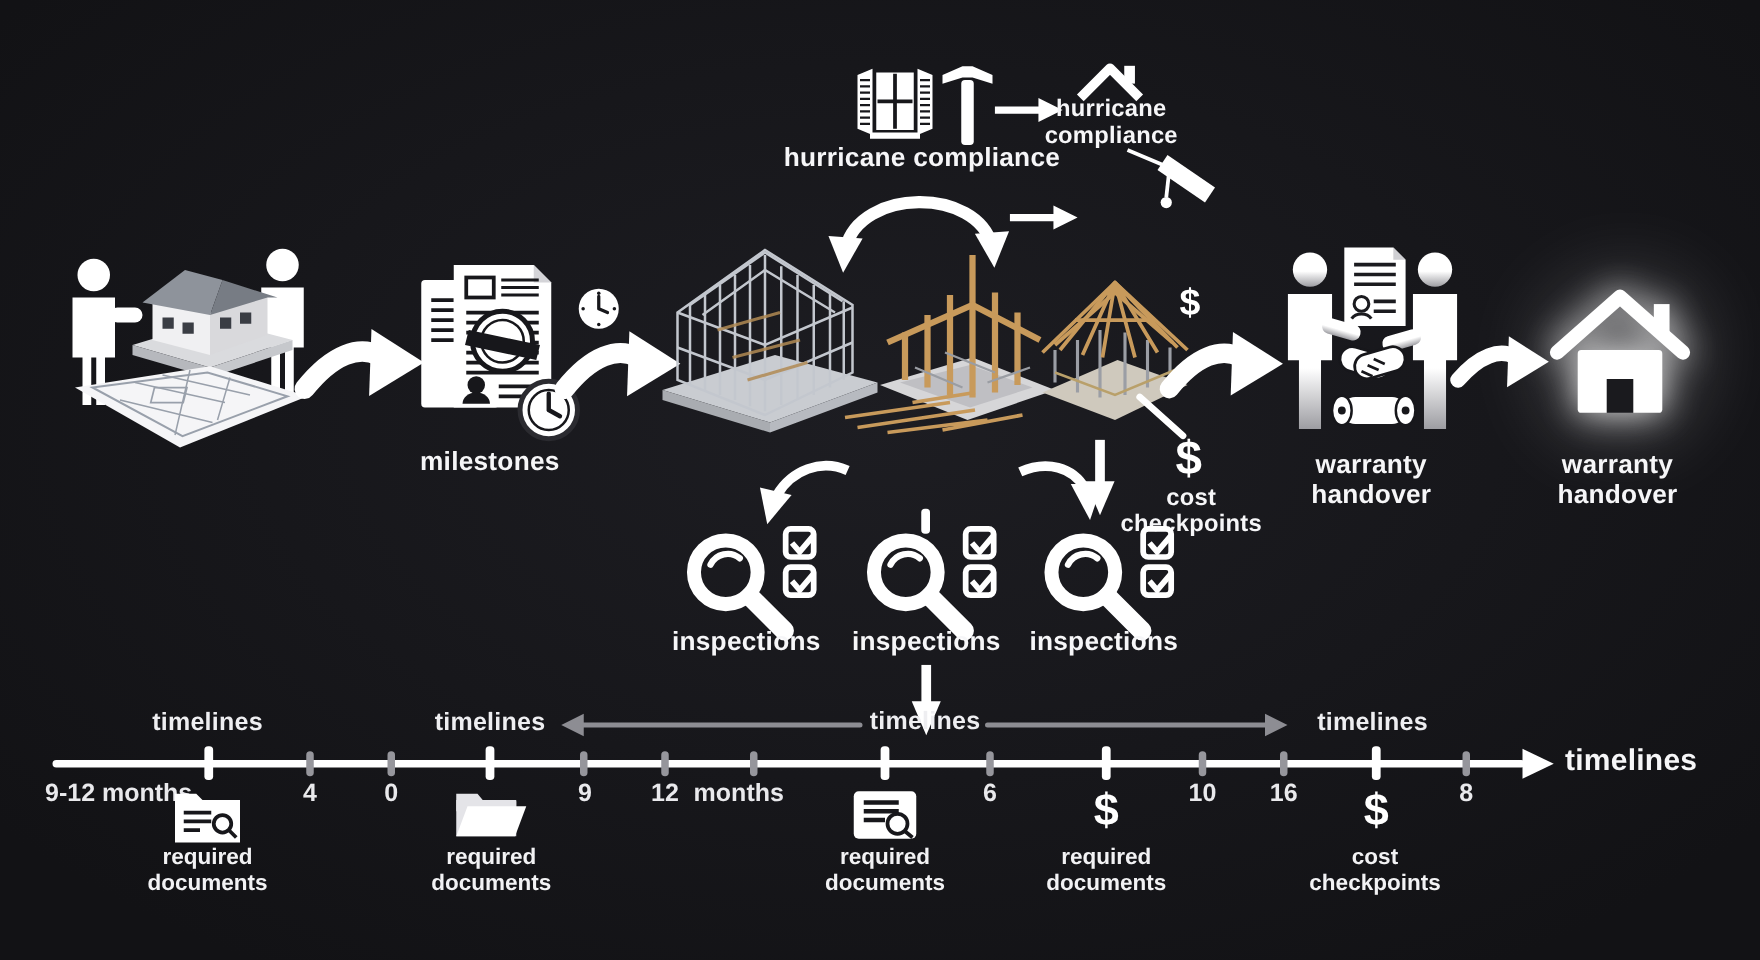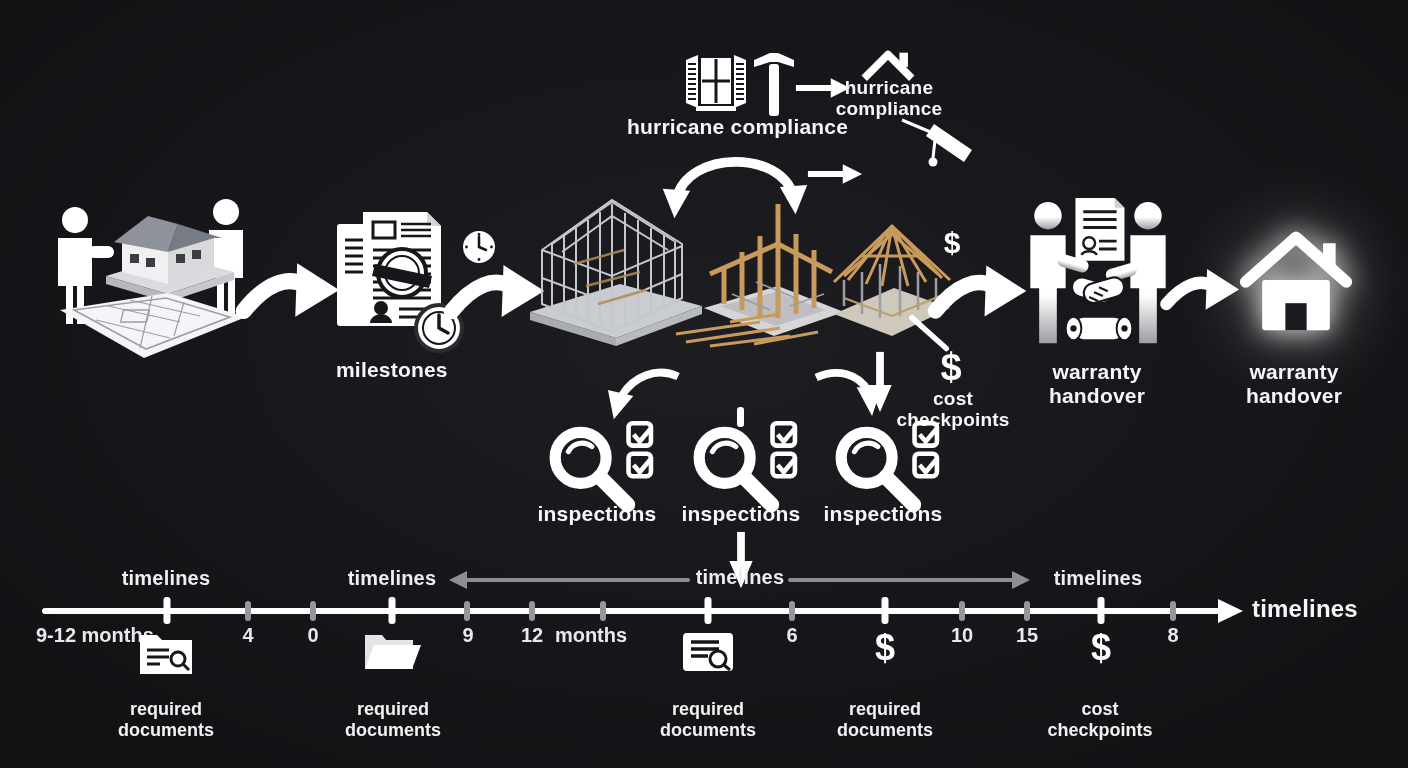--- a/index.html
+++ b/index.html
@@ -11,21 +11,21 @@
   .abs{position:absolute;}
   .lbl{position:absolute;white-space:pre-line;font-weight:700;color:#f6f6f8;line-height:1.12;letter-spacing:.2px;}
   .ctr{text-align:center;transform:translateX(-50%);}
   .stage{font-size:21px;}
   .small{font-size:19px;}
   .tl-label{font-size:20px;font-weight:600;color:#eeeef1;}
   .num{position:absolute;top:624px;font-size:20px;font-weight:600;color:#e9e9ec;white-space:nowrap;}
   .num.c{transform:translateX(-50%);}
   .tickw{position:absolute;top:597px;width:7px;height:27px;background:#fff;border-radius:3px;transform:translateX(-50%);}
   .tickg{position:absolute;top:601px;width:6px;height:20px;background:#96969c;border-radius:3px;transform:translateX(-50%);}
-  .blabel{position:absolute;top:675px;font-size:18px;font-weight:600;text-align:center;transform:translateX(-50%);white-space:pre-line;line-height:1.15;color:#f2f2f4;margin-top:24px;}
+  .blabel{position:absolute;top:675px;font-size:18px;font-weight:600;text-align:center;transform:translateX(-50%);white-space:pre-line;line-height:1.15;color:#f2f2f4;}
   .dollar{position:absolute;font-weight:700;color:#fff;transform:translateX(-50%);line-height:1;}
   .axis{position:absolute;left:42px;top:608px;width:1178px;height:6px;background:#fff;border-radius:3px;}
   .axis-head{position:absolute;left:1218px;top:599px;width:0;height:0;border-top:12px solid transparent;border-bottom:12px solid transparent;border-left:25px solid #fff;}
   .gline{position:absolute;top:578px;height:4px;background:#8d8d93;border-radius:2px;}
   .ghead-l{position:absolute;left:449px;top:571px;width:0;height:0;border-top:9px solid transparent;border-bottom:9px solid transparent;border-right:18px solid #8d8d93;}
   .ghead-r{position:absolute;left:1012px;top:571px;width:0;height:0;border-top:9px solid transparent;border-bottom:9px solid transparent;border-left:18px solid #8d8d93;}
   .connector{position:absolute;left:737px;top:407px;width:7px;height:20px;background:#fff;border-radius:3px;}
   .glow{filter:drop-shadow(0 0 14px rgba(255,255,255,.85)) drop-shadow(0 0 34px rgba(255,255,255,.4));}
   svg{display:block;overflow:visible;}
 </style>
@@ -351,21 +351,21 @@
   <div class="tickg" style="left:1173px"></div>
 
   <span class="num" style="left:36px">9-12 months</span>
   <span class="num c" style="left:248px">4</span>
   <span class="num c" style="left:313px">0</span>
   <span class="num c" style="left:468px">9</span>
   <span class="num c" style="left:532px">12</span>
   <span class="num c" style="left:591px">months</span>
   <span class="num c" style="left:792px">6</span>
   <span class="num c" style="left:962px">10</span>
-  <span class="num c" style="left:1027px">15</span>
+  <span class="num c" style="left:1027px">16</span>
   <span class="num c" style="left:1173px">8</span>
 
   <svg class="abs" style="left:138px;top:629px" width="56" height="46" viewBox="0 0 56 46">
     <path d="M2 6 h17 l5 5 h30 v34 h-52 z" fill="#fff"></path>
     <path d="M9 21 h22 M9 28 h22 M9 35 h13" stroke="#17171b" stroke-width="3" fill="none"></path>
     <circle cx="40" cy="30" r="7" fill="#fff" stroke="#17171b" stroke-width="3"></circle>
     <line x1="45" y1="35" x2="51" y2="41" stroke="#17171b" stroke-width="3"></line>
   </svg>
   <svg class="abs" style="left:363px;top:631px" width="58" height="40" viewBox="0 0 58 40">
     <rect x="2" y="9" width="48" height="29" fill="#e4e4e8"></rect>

